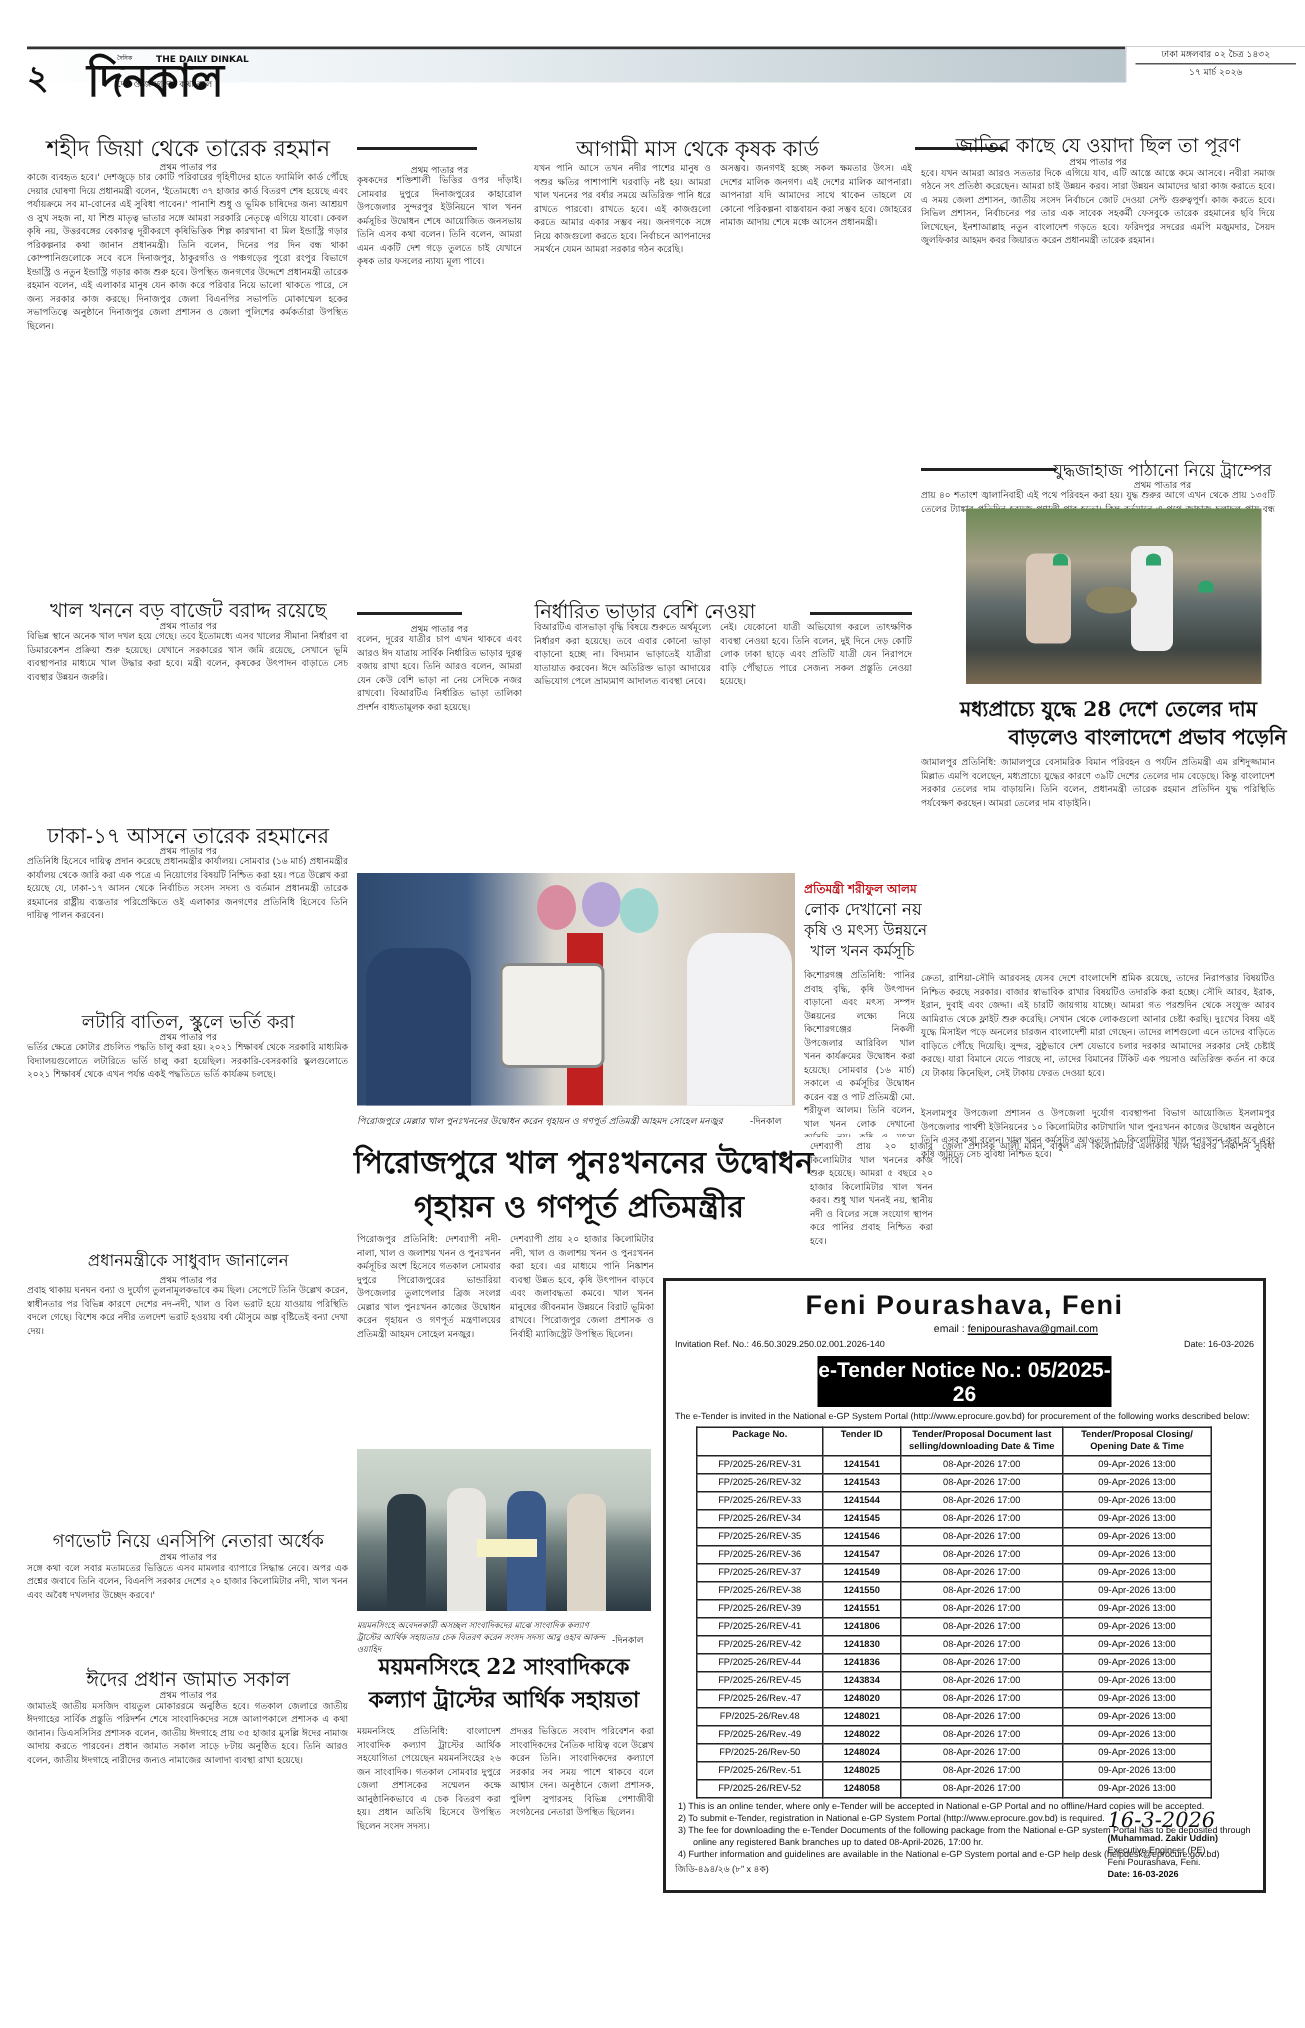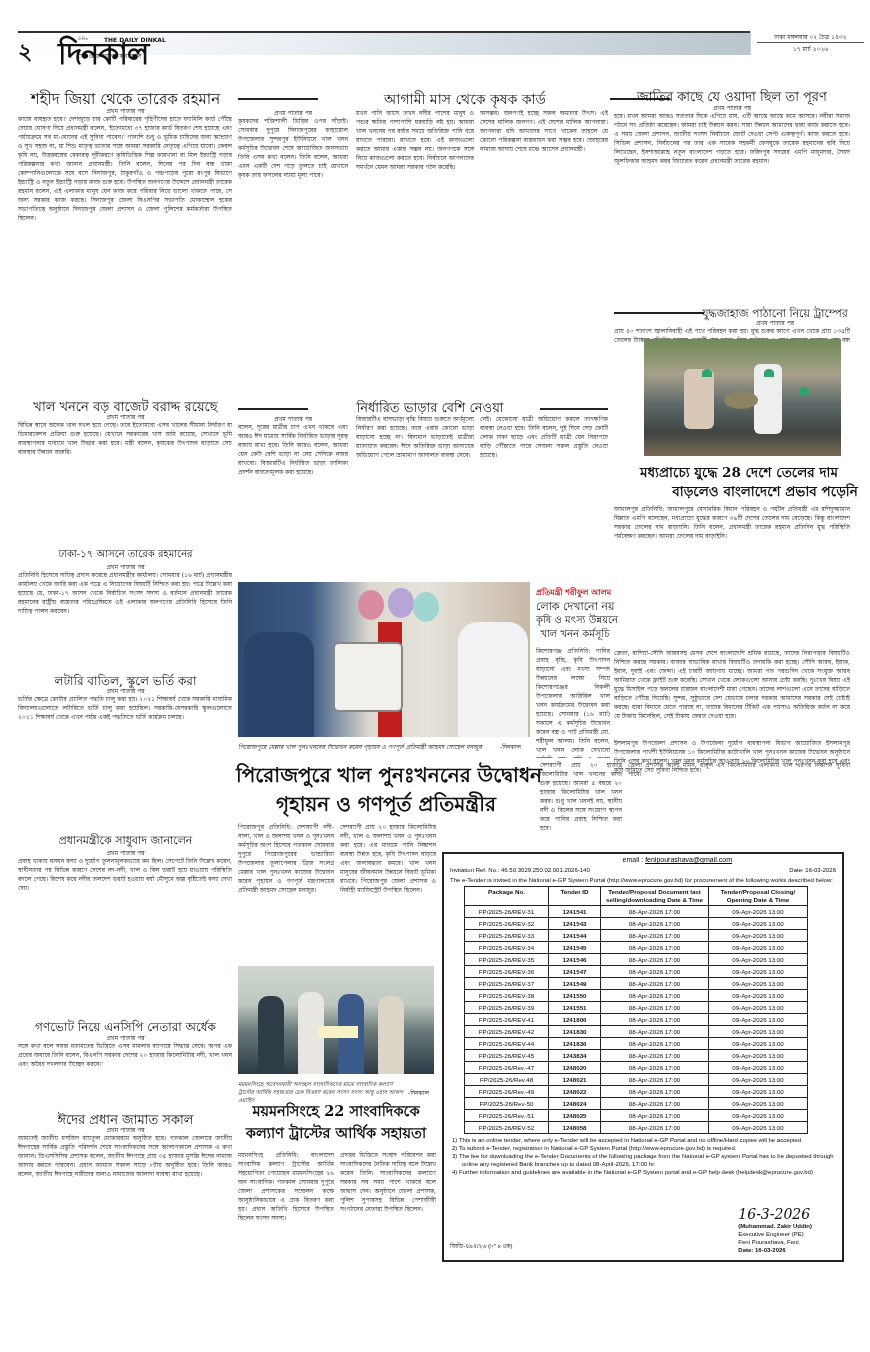--- a/index.html
+++ b/index.html
@@ -91,21 +91,21 @@
 <div class="col" style="left:18px;top:420px;width:214px;height:125px">বিভিন্ন স্থানে অনেক খাল দখল হয়ে গেছে। তবে ইতোমধ্যে এসব খালের সীমানা নির্ধারণ বা ডিমারকেশন প্রক্রিয়া শুরু হয়েছে। যেখানে সরকারের খাস জমি রয়েছে, সেখানে ভূমি ব্যবস্থাপনার মাধ্যমে খাল উদ্ধার করা হবে। মন্ত্রী বলেন, কৃষকের উৎপাদন বাড়াতে সেচ ব্যবস্থার উন্নয়ন জরুরি।</div>
 
 <div class="rule" style="left:238px;top:408px;width:70px"></div>
 <div class="hl" style="left:330px;top:398px;width:200px;font-size:13px">নির্ধারিত ভাড়ার বেশি নেওয়া</div>
 <div class="rule" style="left:540px;top:408px;width:68px"></div>
 <div class="sub" style="left:238px;top:414px;width:110px">প্রথম পাতার পর</div>
 <div class="col" style="left:238px;top:422px;width:110px;height:160px">বলেন, দূরের যাত্রীর চাপ এখন থাকবে এবং আরও ঈদ যাত্রায় সার্বিক নির্ধারিত ভাড়ার দূরত্ব বজায় রাখা হবে। তিনি আরও বলেন, আমরা যেন কেউ বেশি ভাড়া না নেয় সেদিকে নজর রাখবো। বিআরটিএ নির্ধারিত ভাড়া তালিকা প্রদর্শন বাধ্যতামূলক করা হয়েছে।</div>
 <div class="col" style="left:356px;top:414px;width:118px;height:168px">বিআরটিএ বাসভাড়া বৃদ্ধি বিষয়ে শুরুতে অর্থমূল্যে নির্ধারণ করা হয়েছে। তবে এবার কোনো ভাড়া বাড়ানো হচ্ছে না। বিদ্যমান ভাড়াতেই যাত্রীরা যাতায়াত করবেন। ঈদে অতিরিক্ত ভাড়া আদায়ের অভিযোগ পেলে ভ্রাম্যমাণ আদালত ব্যবস্থা নেবে।</div>
 <div class="col" style="left:480px;top:414px;width:128px;height:168px">নেই। যেকোনো যাত্রী অভিযোগ করলে তাৎক্ষণিক ব্যবস্থা নেওয়া হবে। তিনি বলেন, দুই দিনে দেড় কোটি লোক ঢাকা ছাড়ে এবং প্রতিটি যাত্রী যেন নিরাপদে বাড়ি পৌঁছাতে পারে সেজন্য সকল প্রস্তুতি নেওয়া হয়েছে।</div>
 
-<div class="hl" style="left:18px;top:546px;width:215px;font-size:10px">ঢাকা-১৭ আসনে তারেক রহমানের</div>
+<div class="hl" style="left:18px;top:546px;width:215px;font-size:14px">ঢাকা-১৭ আসনে তারেক রহমানের</div>
 <div class="sub" style="left:18px;top:562px;width:215px">প্রথম পাতার পর</div>
 <div class="col" style="left:18px;top:570px;width:214px;height:96px">প্রতিনিধি হিসেবে দায়িত্ব প্রদান করেছে প্রধানমন্ত্রীর কার্যালয়। সোমবার (১৬ মার্চ) প্রধানমন্ত্রীর কার্যালয় থেকে জারি করা এক পত্রে এ নিয়োগের বিষয়টি নিশ্চিত করা হয়। পত্রে উল্লেখ করা হয়েছে যে, ঢাকা-১৭ আসন থেকে নির্বাচিত সংসদ সদস্য ও বর্তমান প্রধানমন্ত্রী তারেক রহমানের রাষ্ট্রীয় ব্যস্ততার পরিপ্রেক্ষিতে ওই এলাকার জনগণের প্রতিনিধি হিসেবে তিনি দায়িত্ব পালন করবেন।</div>
 
 <div class="hl" style="left:18px;top:672px;width:215px;font-size:12px">লটারি বাতিল, স্কুলে ভর্তি করা</div>
 <div class="sub" style="left:18px;top:686px;width:215px">প্রথম পাতার পর</div>
 <div class="col" style="left:18px;top:694px;width:214px;height:134px">ভর্তির ক্ষেত্রে কোটার প্রচলিত পদ্ধতি চালু করা হয়। ২০২১ শিক্ষাবর্ষ থেকে সরকারি মাধ্যমিক বিদ্যালয়গুলোতে লটারিতে ভর্তি চালু করা হয়েছিল। সরকারি-বেসরকারি স্কুলগুলোতে ২০২১ শিক্ষাবর্ষ থেকে এখন পর্যন্ত একই পদ্ধতিতে ভর্তি কার্যক্রম চলছে।</div>
 
 <div class="hl" style="left:18px;top:832px;width:215px;font-size:11px">প্রধানমন্ত্রীকে সাধুবাদ জানালেন</div>
 <div class="sub" style="left:18px;top:848px;width:215px">প্রথম পাতার পর</div>
 <div class="col" style="left:18px;top:856px;width:214px;height:162px">প্রবাহ থাকায় ঘনঘন বন্যা ও দুর্যোগ তুলনামূলকভাবে কম ছিল। সেপেটে তিনি উল্লেখ করেন, স্বাধীনতার পর বিভিন্ন কারণে দেশের নদ-নদী, খাল ও বিল ভরাট হয়ে যাওয়ায় পরিস্থিতি বদলে গেছে। বিশেষ করে নদীর তলদেশ ভরাট হওয়ায় বর্ষা মৌসুমে অল্প বৃষ্টিতেই বন্যা দেখা দেয়।</div>
@@ -151,25 +151,27 @@
   <div class="abs" style="left:80px;top:60px;width:40px;height:12px;background:#f7f2c6"></div>
 </div>
 <div class="caption" style="left:238px;top:1080px;width:170px;line-height:8px;font-size:5.5px">ময়মনসিংহে অবেদনকারী অসচ্ছল সাংবাদিকদের মাঝে সাংবাদিক কল্যাণ ট্রাস্টের আর্থিক সহায়তার চেক বিতরণ করেন সংসদ সদস্য আবু ওহাব আকন্দ ওয়াহিদ</div>
 <div class="caption" style="left:408px;top:1088px;width:32px;font-style:normal">-দিনকাল</div>
 <div class="hl" style="left:236px;top:1100px;width:200px;font-size:14.5px;font-weight:bold">ময়মনসিংহে 22 সাংবাদিককে</div>
 <div class="hl" style="left:236px;top:1122px;width:200px;font-size:14.5px;font-weight:bold">কল্যাণ ট্রাস্টের আর্থিক সহায়তা</div>
 <div class="col" style="left:238px;top:1150px;width:96px;height:180px">ময়মনসিংহ প্রতিনিধি: বাংলাদেশ সাংবাদিক কল্যাণ ট্রাস্টের আর্থিক সহযোগিতা পেয়েছেন ময়মনসিংহের ২৬ জন সাংবাদিক। গতকাল সোমবার দুপুরে জেলা প্রশাসকের সম্মেলন কক্ষে আনুষ্ঠানিকভাবে এ চেক বিতরণ করা হয়। প্রধান অতিথি হিসেবে উপস্থিত ছিলেন সংসদ সদস্য।</div>
 <div class="col" style="left:340px;top:1150px;width:96px;height:180px">প্রদত্তর ভিত্তিতে সংবাদ পরিবেশন করা সাংবাদিকদের নৈতিক দায়িত্ব বলে উল্লেখ করেন তিনি। সাংবাদিকদের কল্যাণে সরকার সব সময় পাশে থাকবে বলে আশ্বাস দেন। অনুষ্ঠানে জেলা প্রশাসক, পুলিশ সুপারসহ বিভিন্ন পেশাজীবী সংগঠনের নেতারা উপস্থিত ছিলেন।</div>
 
 <div class="tender">
+  <div class="org">Feni Pourashava, Feni</div>
   <div class="email"><span>email :</span> <u>fenipourashava@gmail.com</u></div>
   <div class="ref">
     <span>Invitation Ref. No.: 46.50.3029.250.02.001.2026-140</span>
     <span>Date: 16-03-2026</span>
   </div>
+  <div class="notice">e-Tender Notice No.: 05/2025-26</div>
   <div class="intro">The e-Tender is invited in the National e-GP System Portal (http://www.eprocure.gov.bd) for procurement of the following works described below:</div>
   <table class="tt">
     <thead>
       <tr>
         <th style="width:84px">Package No.</th>
         <th style="width:52px">Tender ID</th>
         <th style="width:108px">Tender/Proposal Document last selling/downloading Date &amp; Time</th>
         <th>Tender/Proposal Closing/ Opening Date &amp; Time</th>
       </tr>
     </thead>

